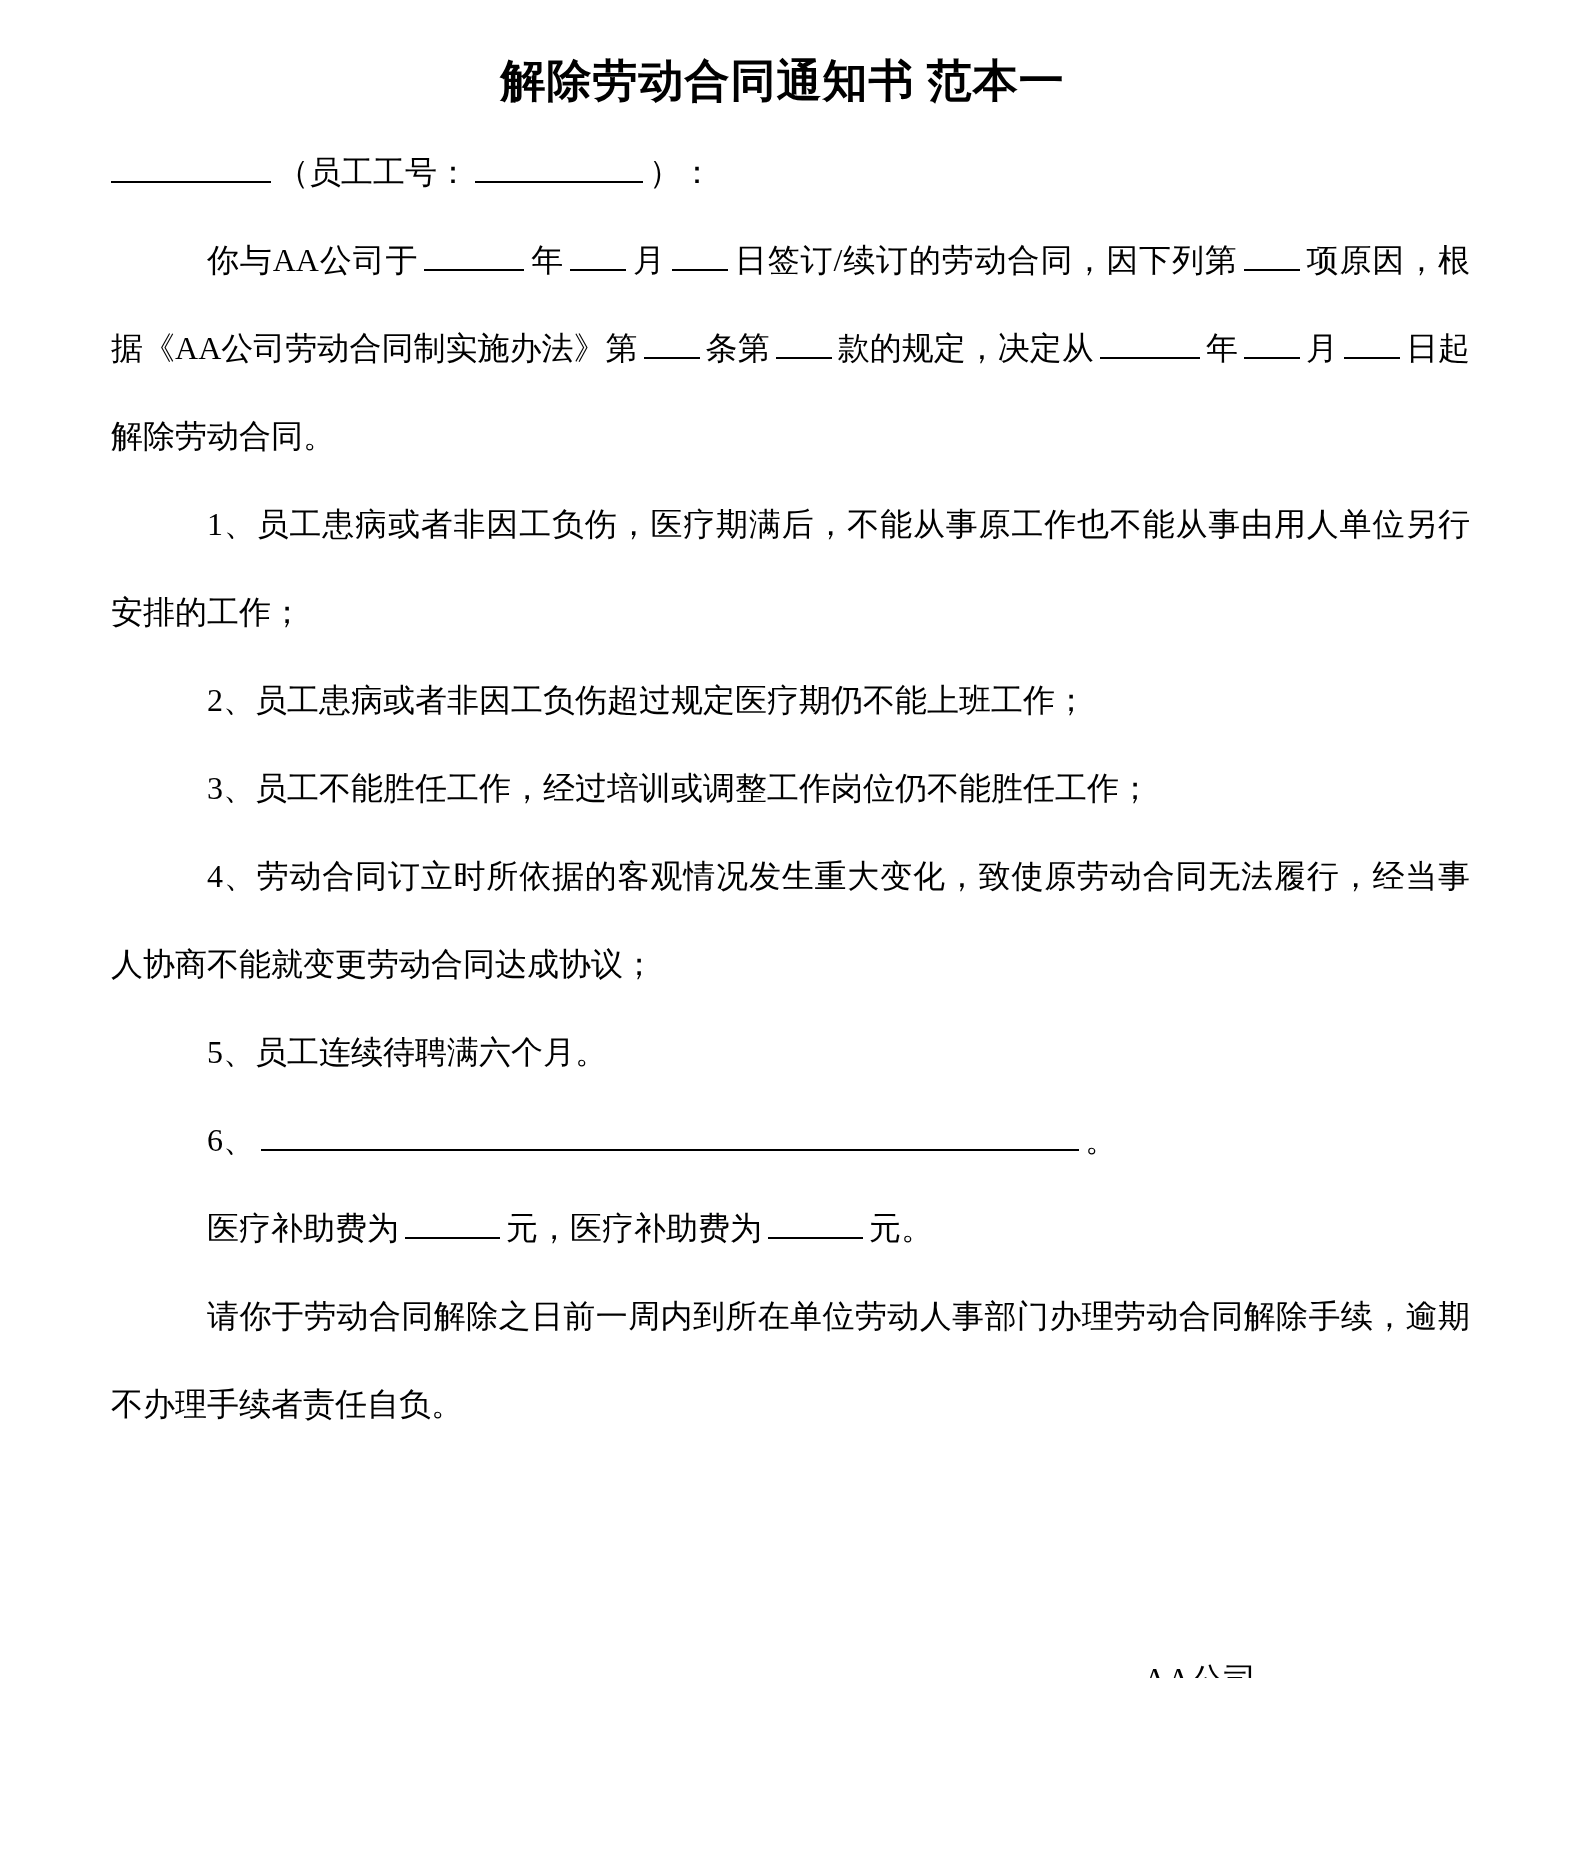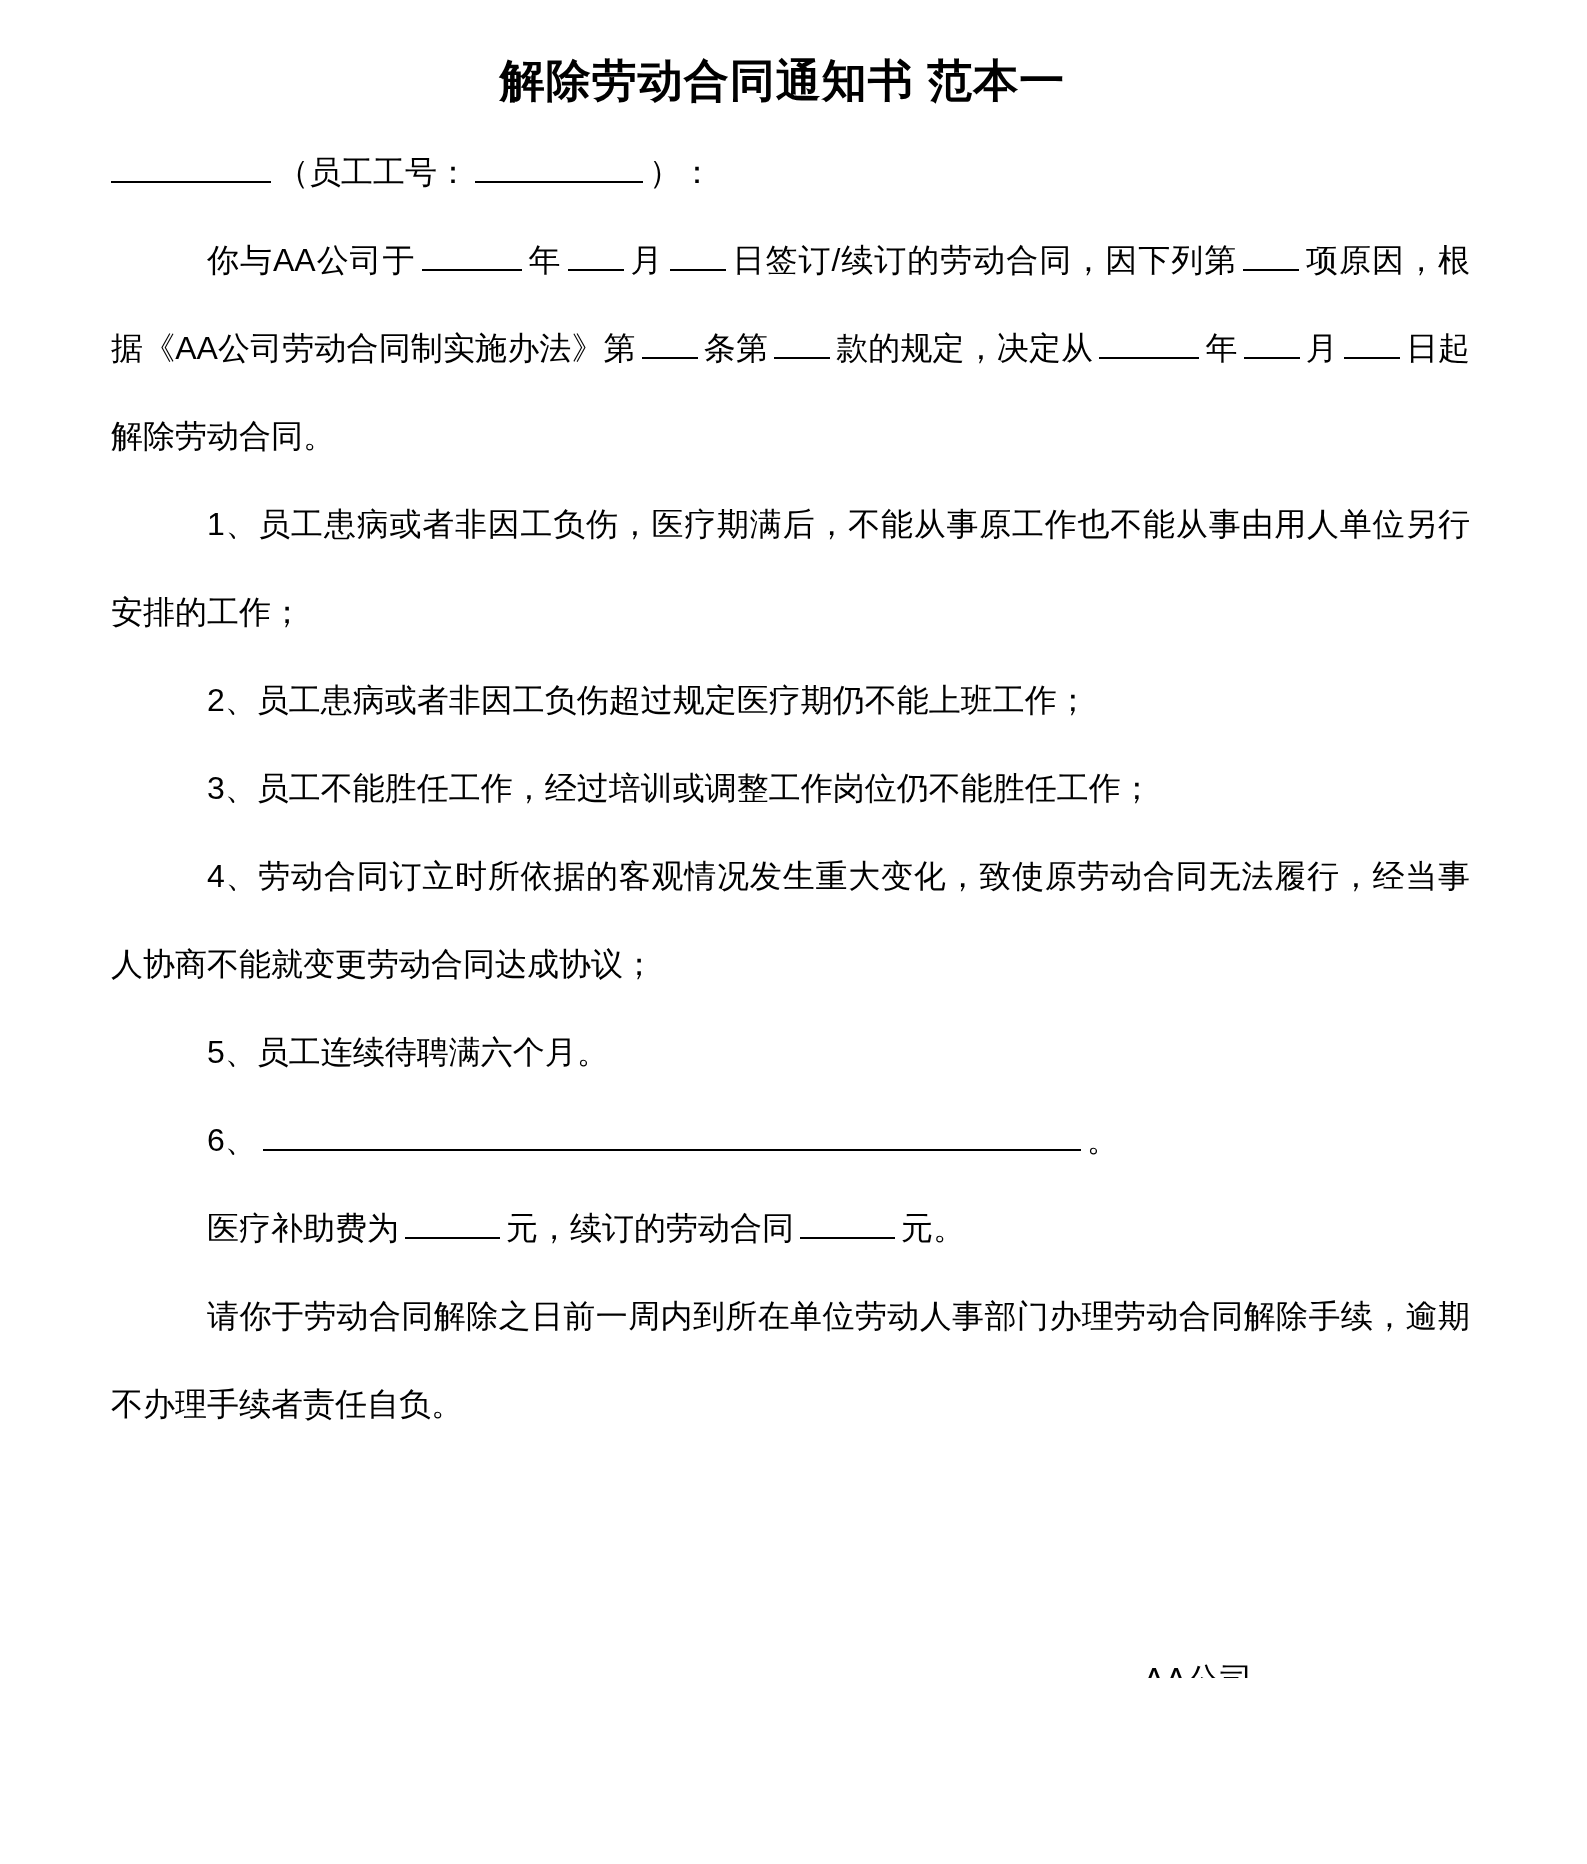--- a/index.html
+++ b/index.html
@@ -3,21 +3,21 @@
 <meta charset="utf-8">
 <style>
   * { margin: 0; padding: 0; box-sizing: border-box; }
   html, body { background: #ffffff; }
   .page {
     position: relative;
     width: 1587px;
     height: 1678px;
     background: #ffffff;
     color: #000000;
-    font-family: Liberation Sans, sans-serif;
+    font-family: Liberation Serif, serif;
     padding: 50px 117px 10px 95px;
     overflow: hidden;
   }
   .doc-title {
     font-size: 45px;
     font-weight: bold;
     text-align: center;
     line-height: 62px;
     letter-spacing: 1px;
   }
@@ -95,21 +95,21 @@
 
   <p class="line indent">
     <span>5、</span><span>员工连续待聘满六个月。</span>
   </p>
 
   <p class="line indent reason-6">
     <span>6、</span><span class="blank b-long"></span><span>。</span>
   </p>
 
   <p class="line indent">
-    <span>医疗补助费为</span><span class="blank b-money"></span><span>元，续订的劳动合同</span><span class="blank b-money"></span><span>元。</span>
+    <span>医疗补助费为</span><span class="blank b-money"></span><span>元，医疗补助费为</span><span class="blank b-money"></span><span>元。</span>
   </p>
 
   <p class="line indent">
     <span>请你于劳动合同解除之日前一周内到所在单位劳动人事部门办理劳动合同解除手续，逾期不办理手续者责任自负。</span>
   </p>
 
 
   <div class="signature-company">AA公司</div>
 
   <div class="signature-date">

